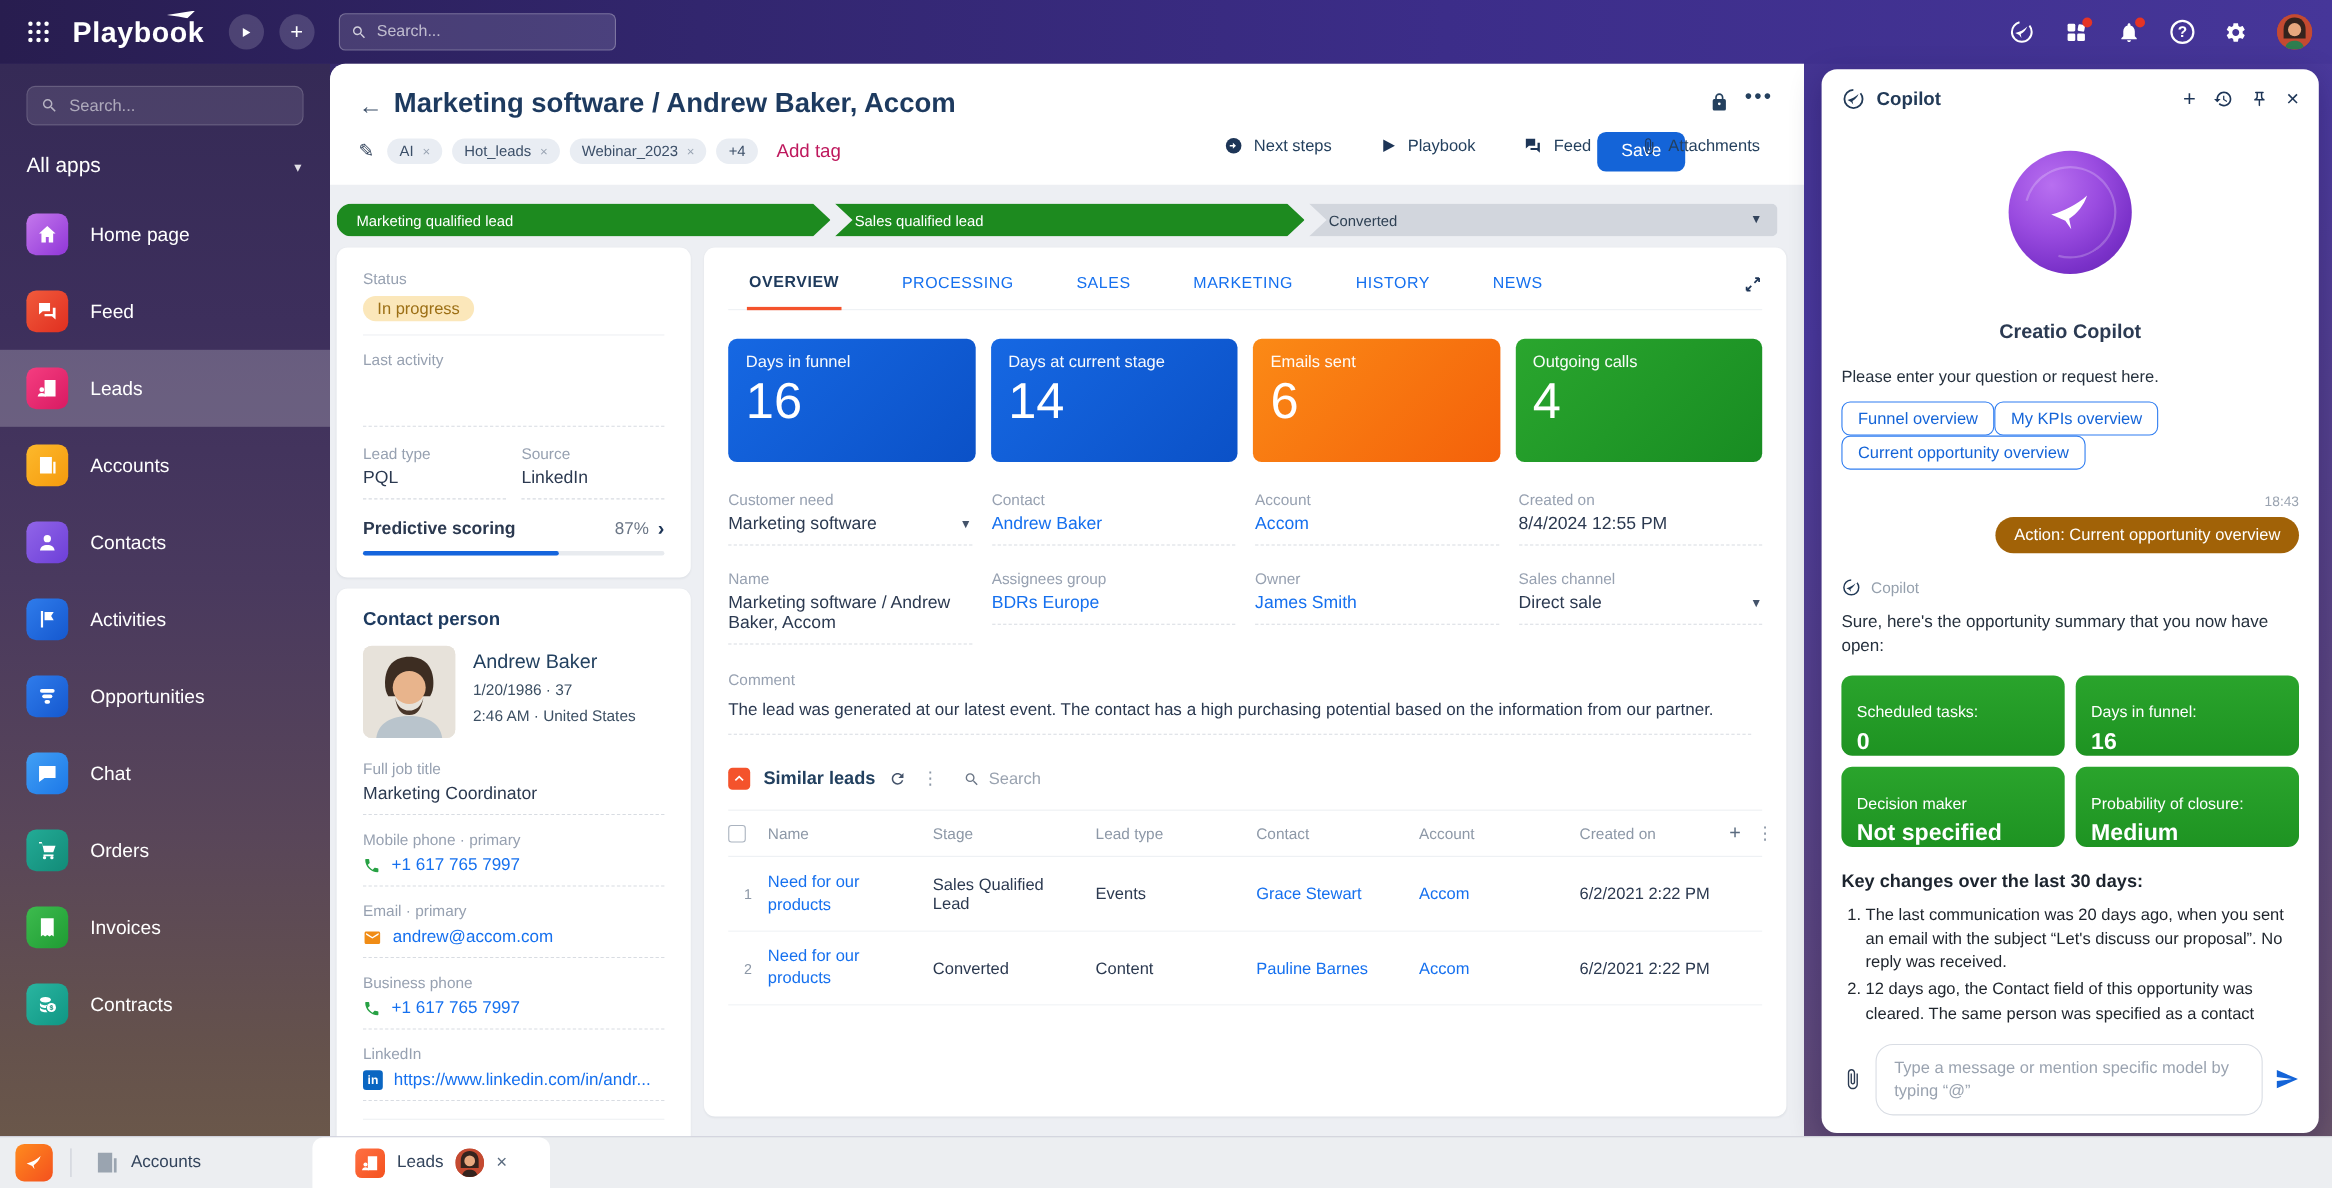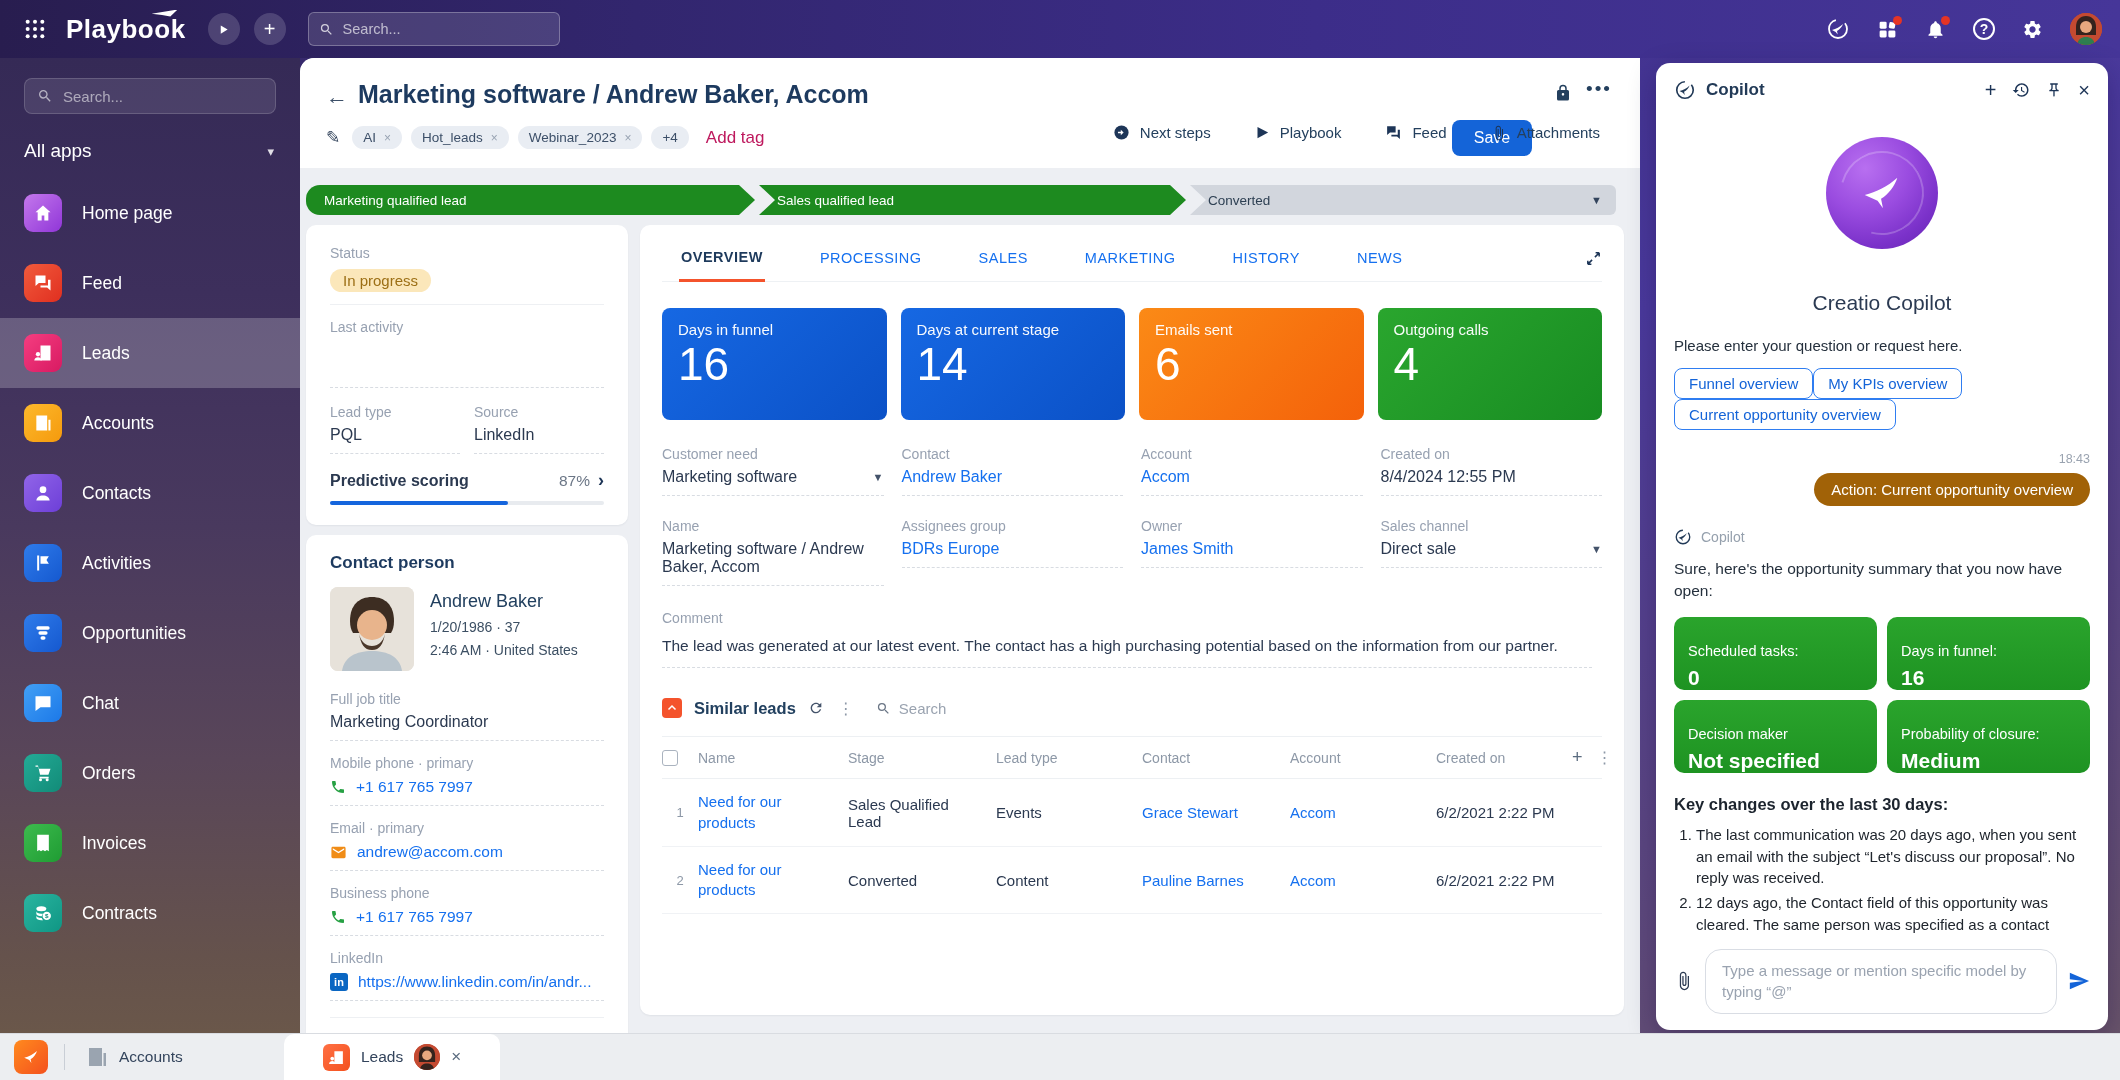--- a/index.html
+++ b/index.html
@@ -158,21 +158,21 @@
   .cp-head .ttl { font-size:17px; font-weight:600; }
   .cp-hicons { margin-left:auto; display:flex; align-items:center; gap:16px; color:#1d3557; }
   .cp-hicons > * { cursor:pointer; }
   .cp-plus { font-size:20px; line-height:1; }
   .cp-x { font-size:20px; line-height:1; }
   .cp-logo { width:112px; height:112px; border-radius:50%; margin:36px auto 0; position:relative;
     background:radial-gradient(circle at 35% 28%, #b86ff0 0%, #9a4ce0 40%, #7a31c9 72%, #6224ad 100%);
     display:flex; align-items:center; justify-content:center; }
   .cp-logo::after { content:""; position:absolute; inset:14px; border-radius:50%; border:2px solid rgba(255,255,255,.22);
     border-left-color:transparent; transform:rotate(-30deg); }
-  .cp-brand { text-align:center; font-size:21px; color:#2b3a52; font-weight:400; margin-top:42px; }
+  .cp-brand { text-align:center; font-size:18px; color:#2b3a52; font-weight:700; margin-top:42px; }
   .cp-prompt { font-size:15px; color:#25303d; margin-top:22px; }
   .cp-sugs { margin-top:14px; display:flex; flex-wrap:wrap; }
   .sug { border:1.5px solid #2f7df1; color:#1464d8; background:#fff; border-radius:8px; padding:6px 14px; font-size:15px;
     font-family:inherit; cursor:pointer; }
   .cp-time { text-align:right; font-size:12.5px; color:#9aa3b0; margin-top:22px; }
   .cp-chip { align-self:flex-end; margin-top:7px; background:#a16207; color:#fff; border-radius:17px; padding:8px 17px; font-size:15px; cursor:pointer; }
   .cp-sender { display:flex; align-items:center; gap:9px; margin-top:22px; color:#95a0ad; font-size:14px; }
   .cp-msg { margin-top:12px; font-size:15.5px; line-height:1.45; color:#25303d; }
   .cp-tiles { margin-top:14px; display:grid; grid-template-columns:1fr 1fr; gap:10px; }
   .cp-tile { border-radius:10px; padding:26px 14px; height:73px; color:#fff; background:linear-gradient(180deg,#2aa42c,#1e9322); }

